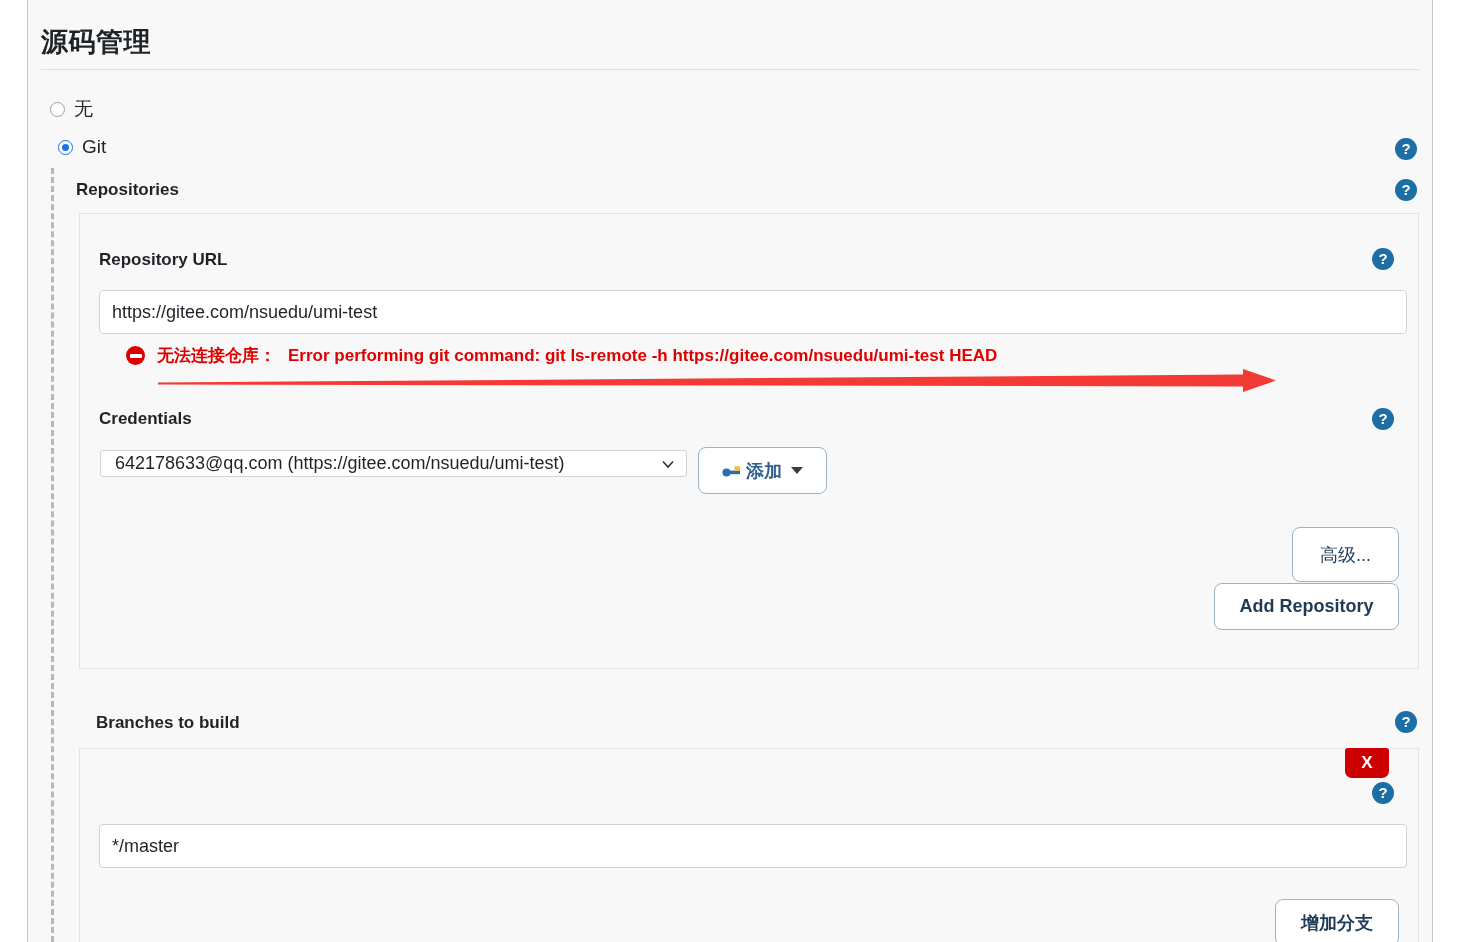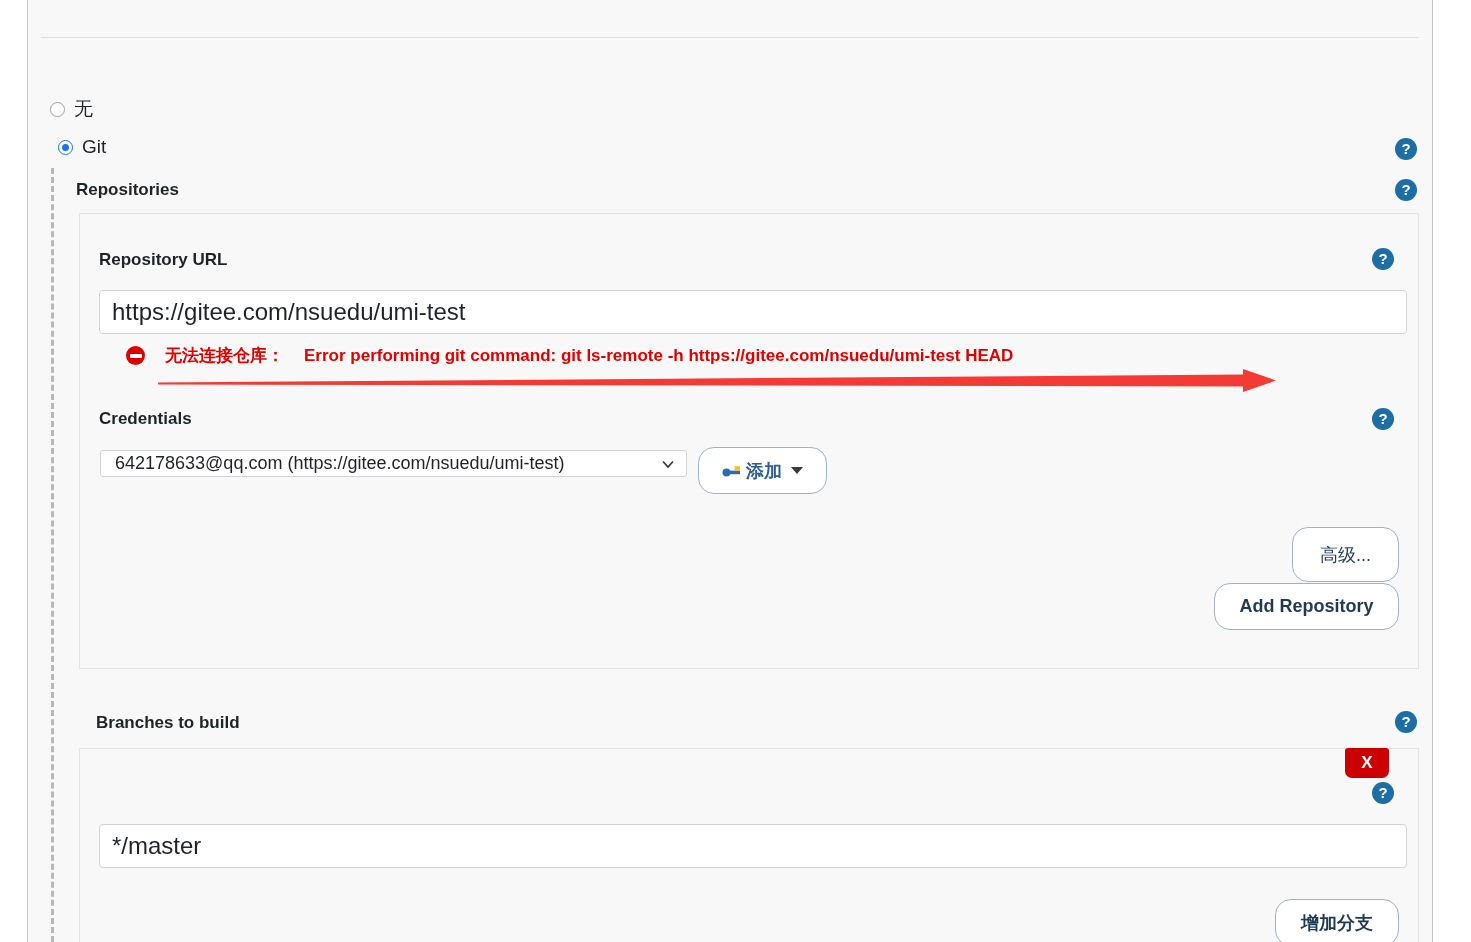--- a/index.html
+++ b/index.html
@@ -139,35 +139,35 @@
     font-weight: bold;
     color: #1f2328;
   }
 
   .text-input {
     position: absolute;
     box-sizing: border-box;
     border: 1px solid #d3d3d3;
     border-radius: 4px;
     background: #ffffff;
-    font-size: 24px;
+    font-size: 18px;
     color: #1f2328;
     padding: 0 12px;
     font-family: "Liberation Sans", "DejaVu Sans", sans-serif;
     outline: none;
   }
 
   
   #repo-error {
     position: absolute;
     left: 98px;
     top: 344px;
     display: flex;
     align-items: center;
-    gap: 20px;
+    gap: 12px;
     font-size: 17px;
     font-weight: bold;
     color: #e00000;
     white-space: nowrap;
   }
   .err-icon {
     width: 19px;
     height: 19px;
     border-radius: 50%;
     background: #dd0000;
@@ -219,21 +219,21 @@
     width: 16px;
     height: 16px;
     margin-left: 8px;
   }
 
   
   .btn {
     position: absolute;
     box-sizing: border-box;
     border: 1px solid #9fb2c2;
-    border-radius: 16px;
+    border-radius: 8px;
     background: #ffffff;
     color: #1f3b54;
     font-size: 18px;
     font-family: "Liberation Sans", "DejaVu Sans", sans-serif;
     display: flex;
     align-items: center;
     justify-content: center;
     cursor: pointer;
     white-space: nowrap;
   }
@@ -271,20 +271,21 @@
     text-align: center;
     cursor: pointer;
   }
 </style>
 </head>
 <body>
 
 <div id="config-frame">
 
   <div id="section-heading">
+    <div class="title">源码管理</div>
     <div class="rule"></div>
   </div>
 
   <div class="radio-row" id="radio-none">
     <span class="radio-dot off"></span>
     <span class="radio-label">无</span>
   </div>
   <div class="radio-row" id="radio-git">
     <span class="radio-dot on"></span>
     <span class="radio-label">Git</span>

